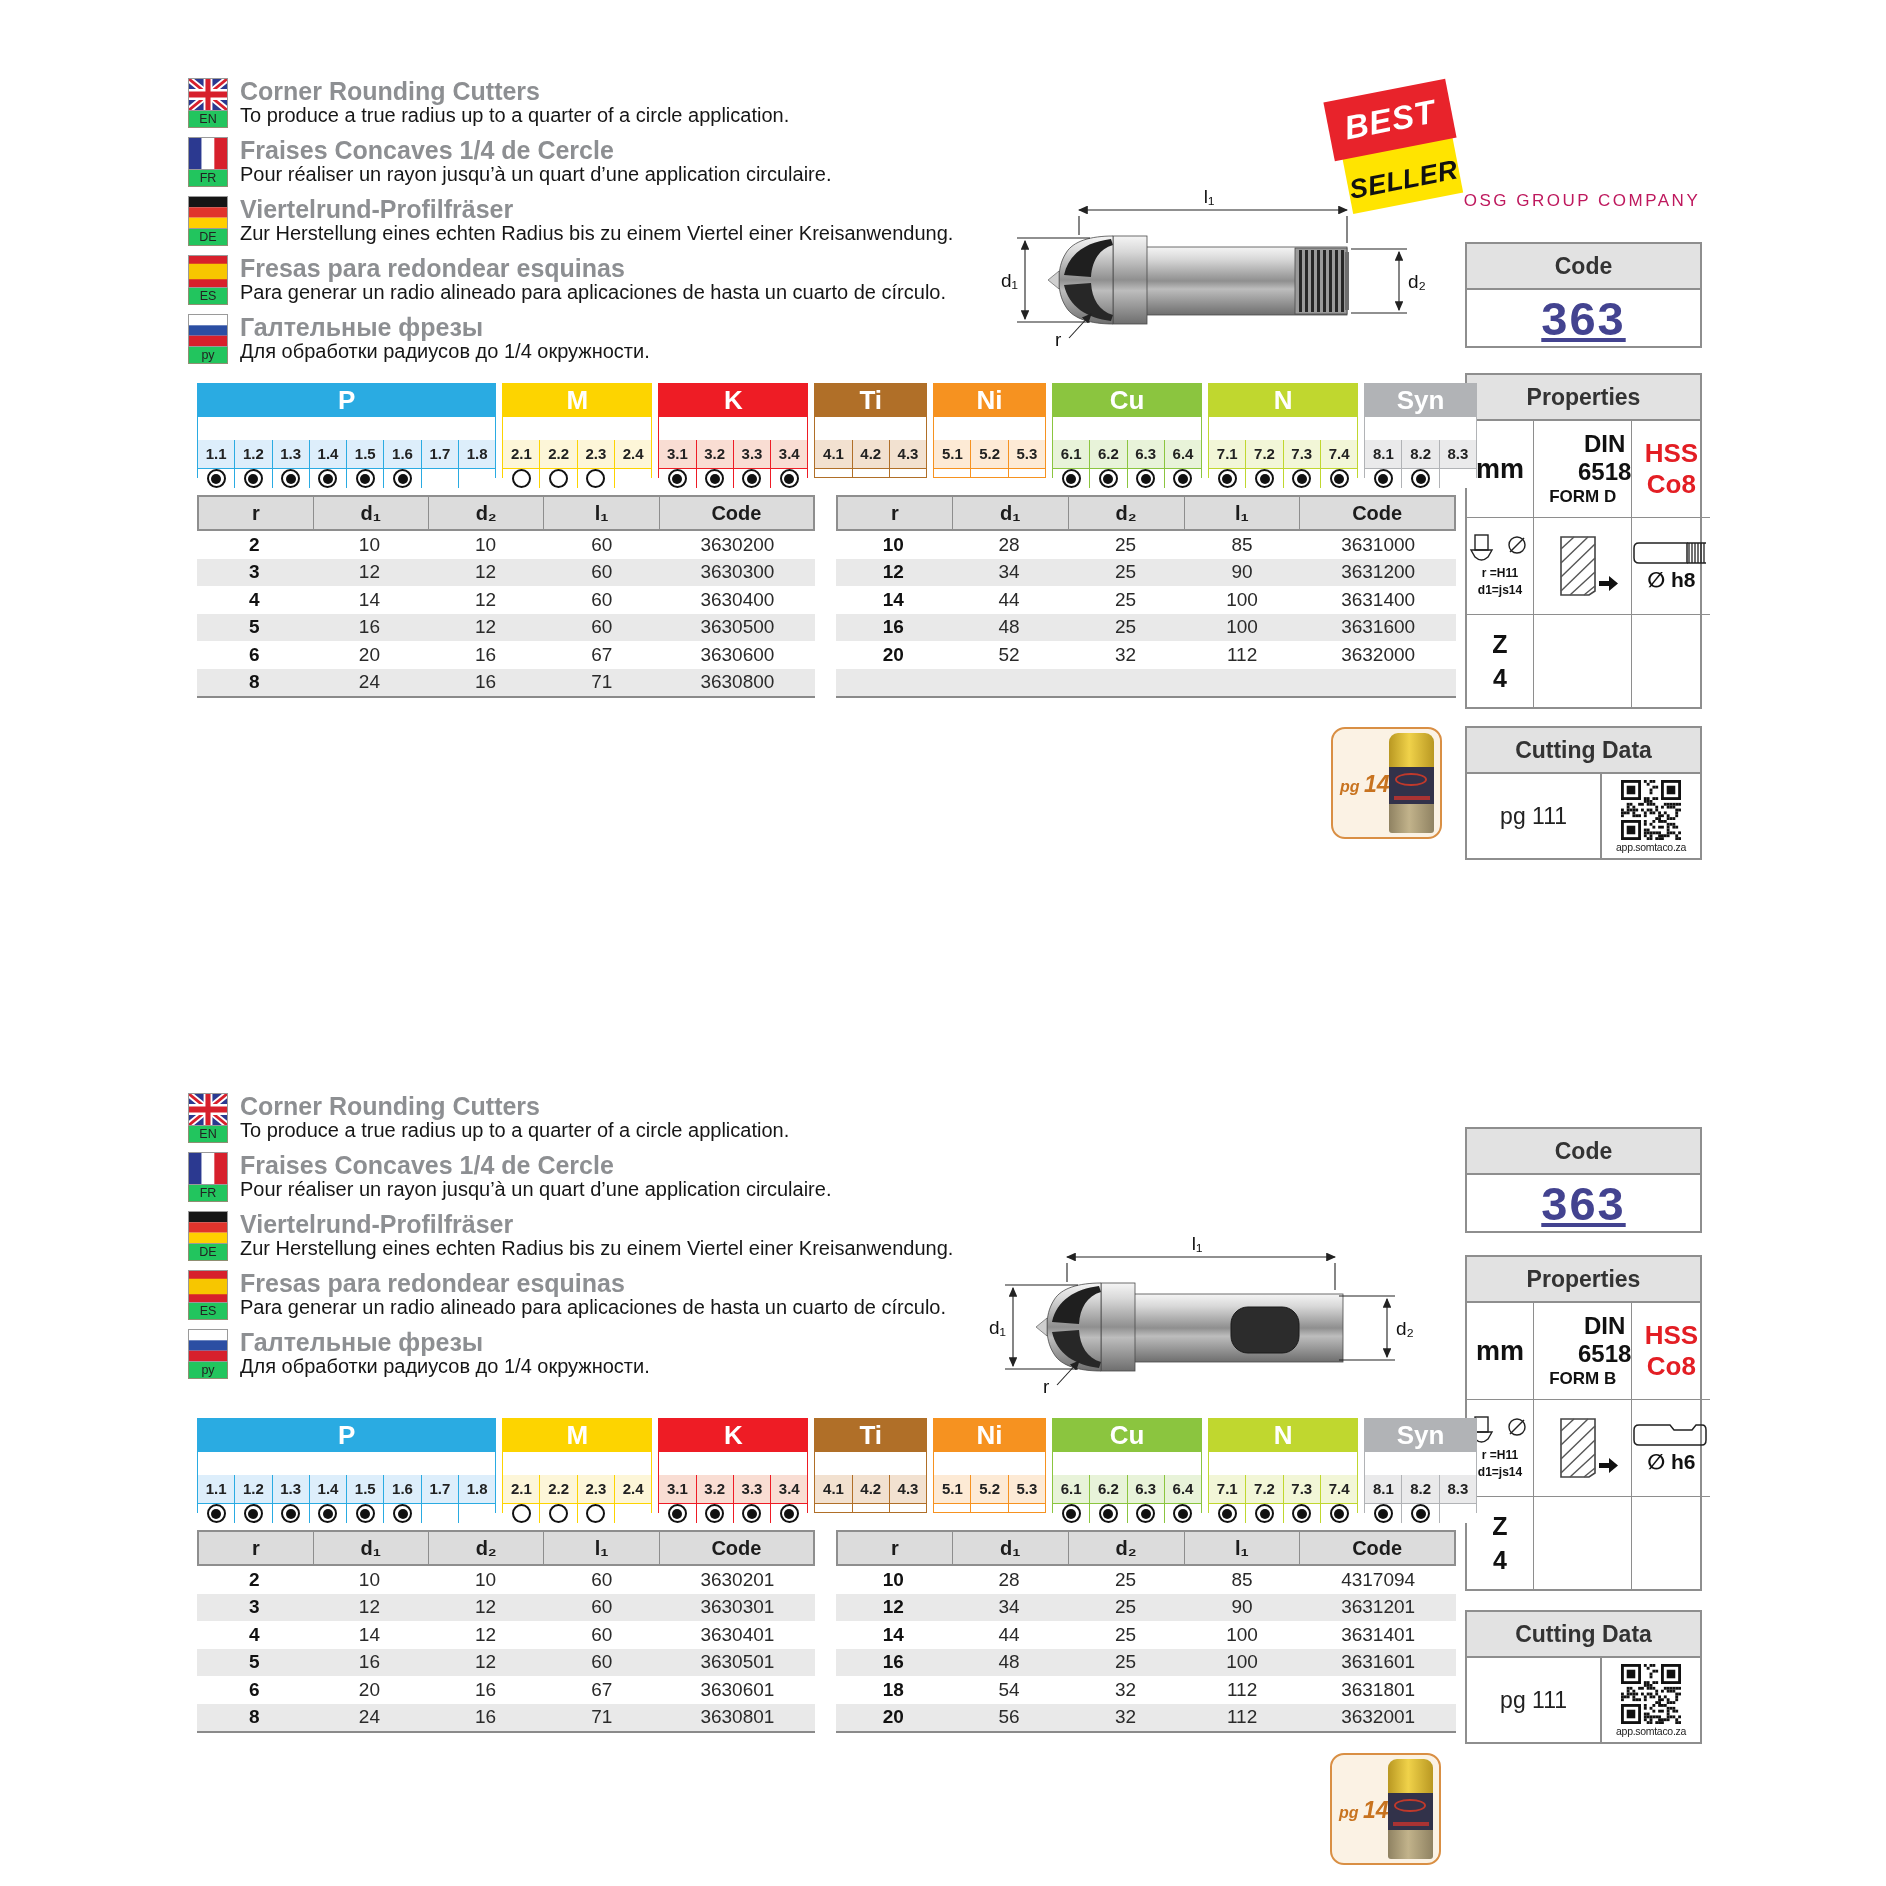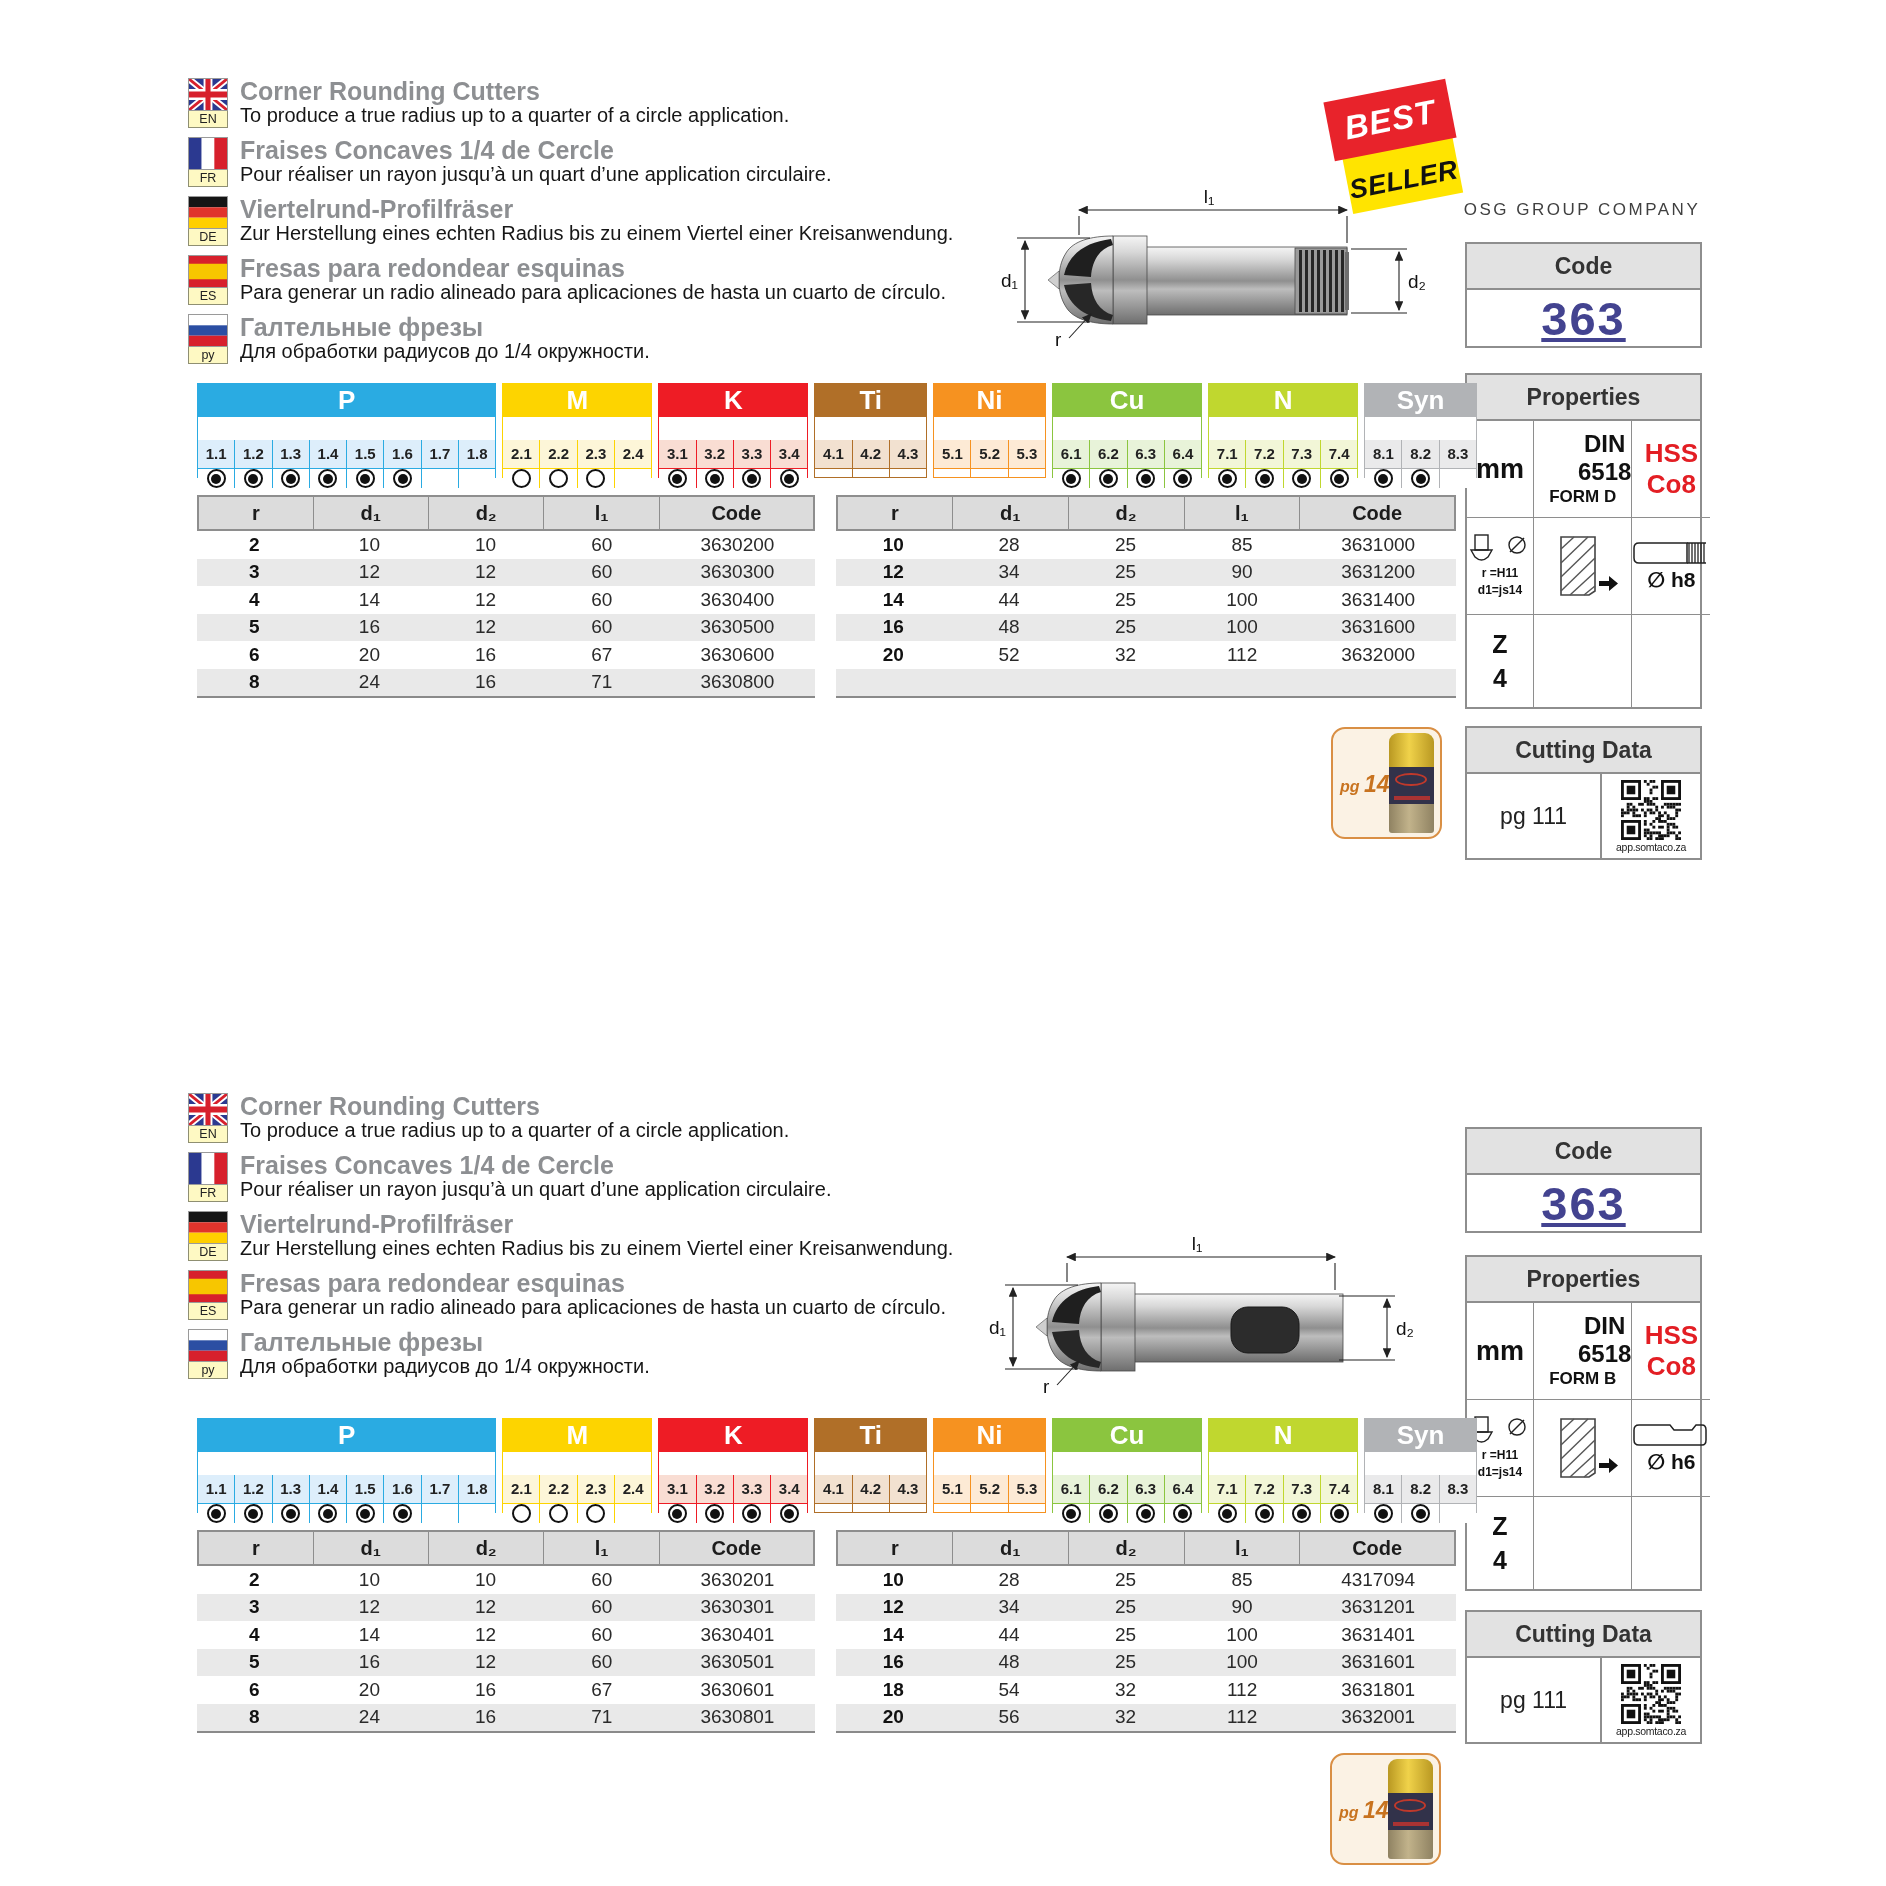--- a/index.html
+++ b/index.html
@@ -7,21 +7,21 @@
         font-family:"Liberation Sans","DejaVu Sans",sans-serif;color:#1a1a1a;}
   .sec{position:absolute;inset:0;}
 
   
   .lang-block{position:absolute;left:188px;width:920px;display:flex;flex-direction:column;gap:9px;}
   .s0 .lang-block{top:78px;} .s1 .lang-block{top:1093px;}
   .lang-row{display:flex;gap:12px;align-items:flex-start;}
   .flagbox{width:40px;flex:0 0 40px;}
   .flag{height:33px;border:1px solid #9a9a9a;box-sizing:border-box;overflow:hidden;}
   .flag svg{display:block;width:100%;height:100%;}
-  .flaglabel{height:17px;background:#fef9c3;border:1px solid #8f8f72;border-top:none;
+  .flaglabel{height:17px;background:#22c55e;border:1px solid #8f8f72;border-top:none;
              font-size:12.5px;line-height:16px;text-align:center;color:#222;box-sizing:border-box;}
   .lang-title{font-size:25px;font-weight:bold;color:#8d8f92;line-height:1.04;}
   .lang-desc{font-size:20px;color:#161616;line-height:1.12;}
 
   
   .tool{position:absolute;}
   .s0 .tool{left:995px;top:183px;width:430px;height:190px;}
   .s1 .tool{left:983px;top:1230px;width:430px;height:190px;}
 
   
@@ -60,22 +60,22 @@
               font-size:20px;font-weight:bold;color:#1c1c1c;}
   .thead .tcell{height:100%;display:flex;align-items:center;justify-content:center;
                 border-left:1px solid #8e8e8e;}
   .thead .tcell:first-child{border-left:none;}
   .tcell{text-align:center;}
   .tcell.bold{font-weight:bold;color:#111;}
   .trow.shade{background:#e9e9e9;}
 
   
   .logo{position:absolute;left:1462px;top:48px;width:240px;height:146px;}
-  .osg{position:absolute;left:1452px;top:200px;width:260px;text-align:center;font-size:17px;
-       color:#404040;letter-spacing:2.5px;}
+  .osg{position:absolute;left:1452px;top:191px;width:260px;text-align:center;font-size:17px;
+       color:#be185d;letter-spacing:2.5px;}
   .rbox{position:absolute;left:1465px;width:237px;border:2px solid #8e8e8e;background:#fff;
         box-sizing:border-box;}
   .box-head{background:#e2e2e2;border-bottom:2px solid #8e8e8e;font-weight:bold;font-size:23px;
             color:#333;text-align:center;height:44px;line-height:44px;}
   .s0 .codebox{top:242px;} .s1 .codebox{top:1127px;}
   .code-value{height:56px;display:flex;align-items:center;justify-content:center;font-size:47px;
               font-weight:bold;color:#434390;letter-spacing:2px;text-decoration:underline;}
   .s0 .propsbox{top:373px;} .s1 .propsbox{top:1255px;}
   .pgrid{display:grid;grid-template-columns:1fr 1fr 1fr;grid-template-rows:97px 97px 92px;}
   .pcell{border-right:1px solid #8e8e8e;border-bottom:1px solid #8e8e8e;display:flex;

